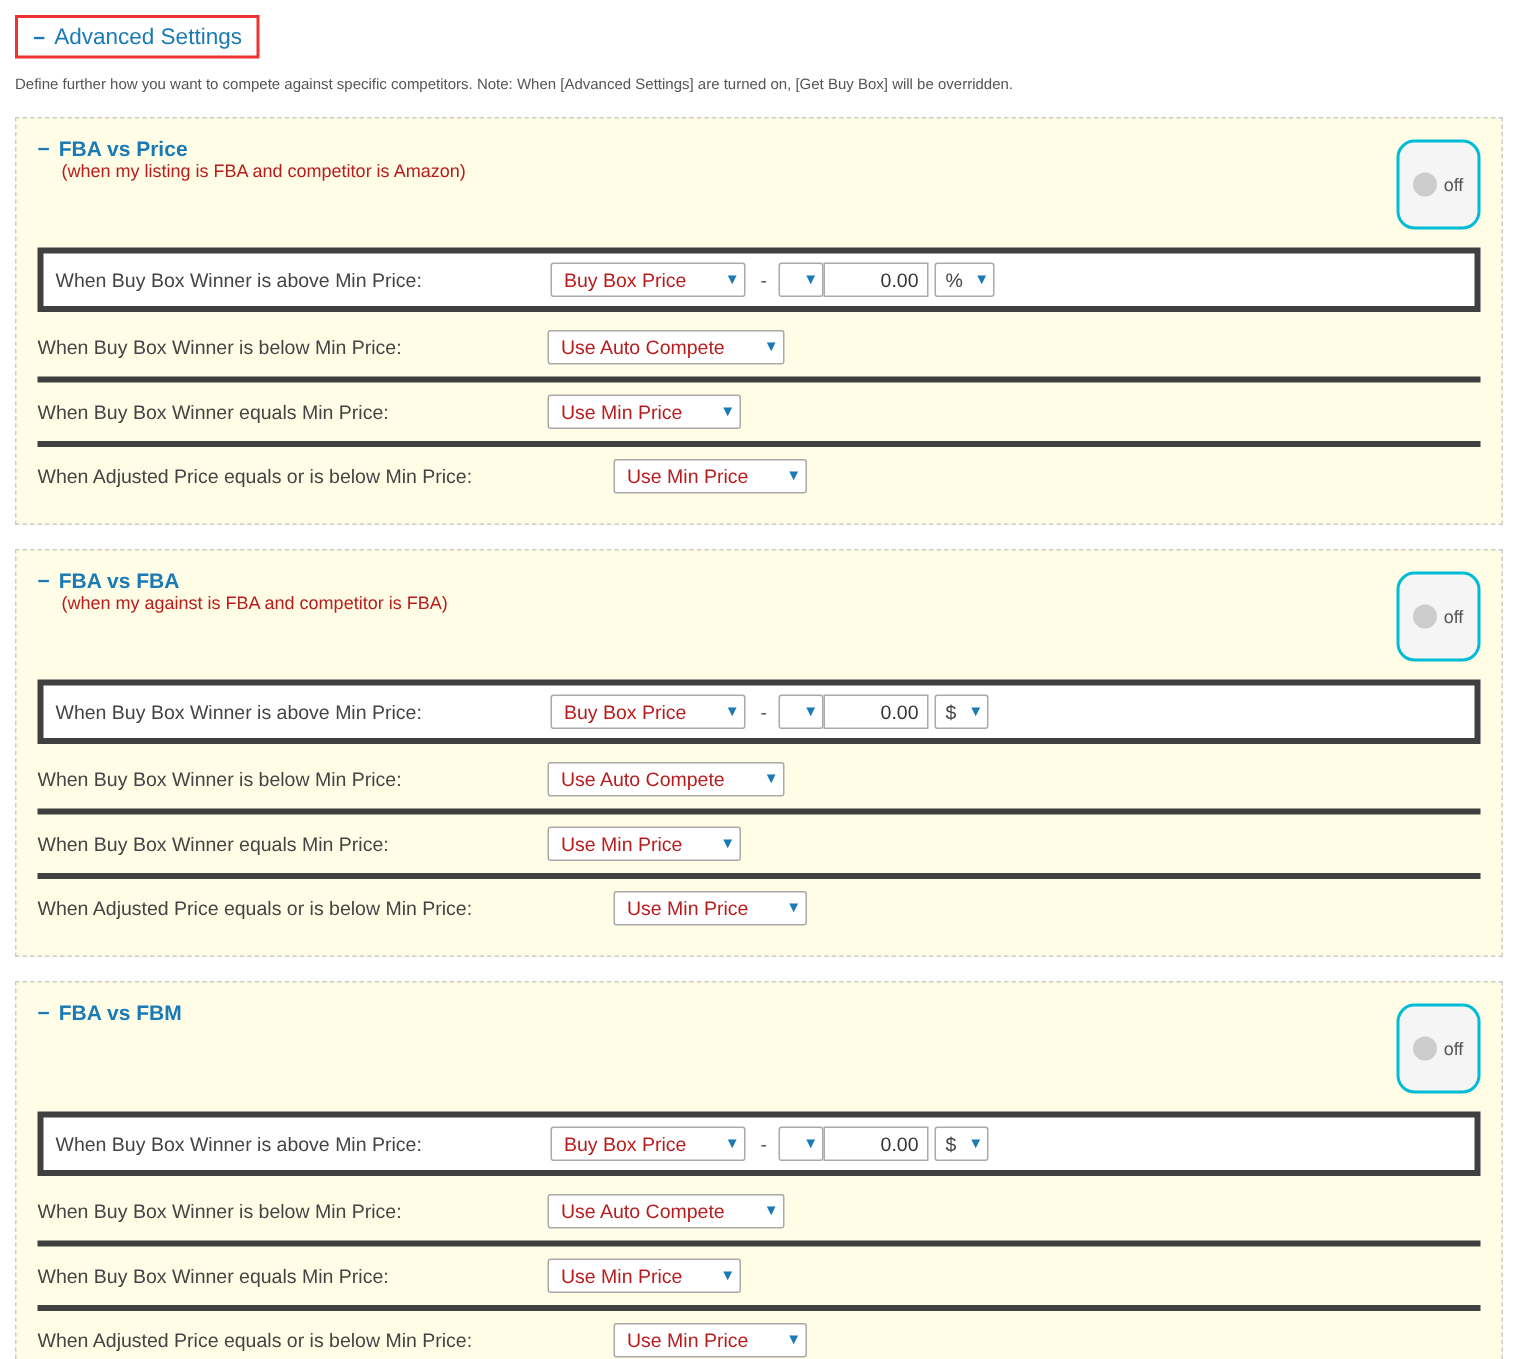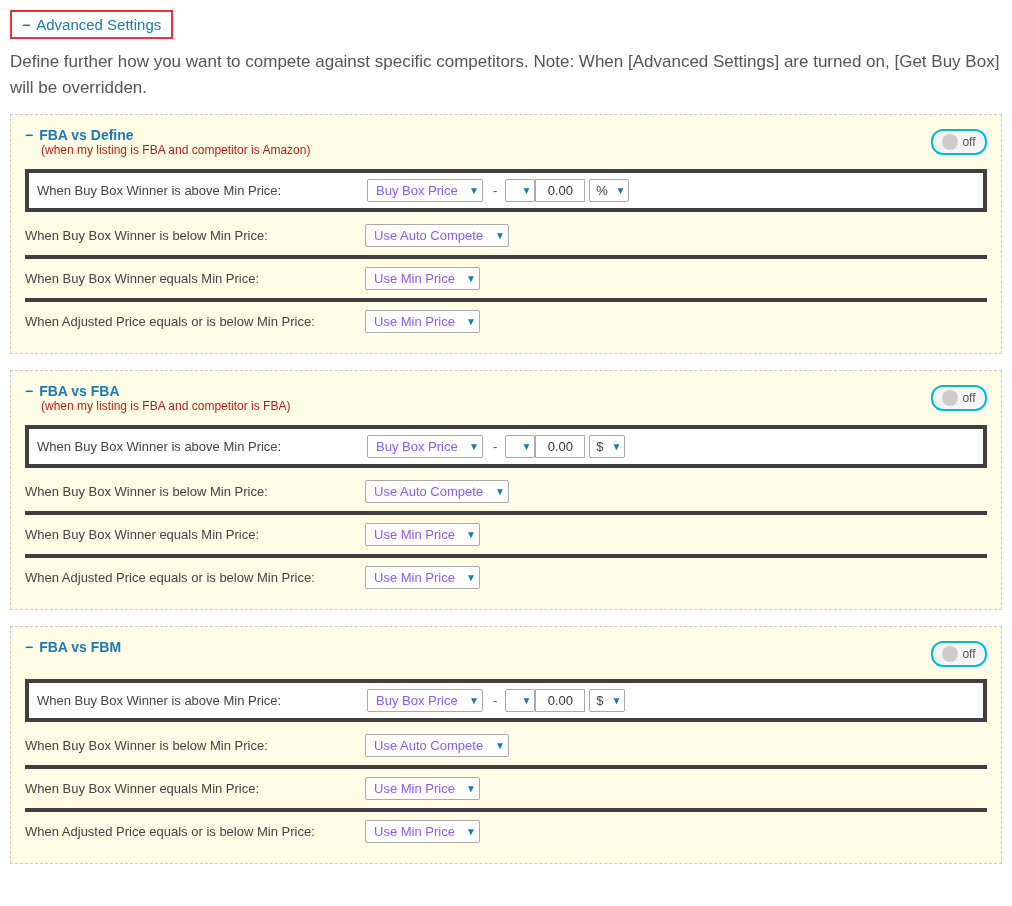--- a/index.html
+++ b/index.html
@@ -26,21 +26,21 @@
       font-size: 14px;
     }
     .advanced-settings-header .title {
       color: #1a7ab5;
       font-size: 15px;
       font-weight: normal;
     }
 
     .description {
       color: #555;
-      font-size: 17px;
+      font-size: 10px;
       margin-bottom: 14px;
       line-height: 1.5;
     }
 
     .section {
       background: #fffde6;
       border: 1px dashed #ccc;
       padding: 12px 14px;
       margin-bottom: 16px;
     }
@@ -67,21 +67,21 @@
     }
     .section-subtitle {
       color: #b91c1c;
       font-size: 12px;
       margin-top: 0;
       margin-left: 16px;
     }
     .toggle-off {
       border: 2px solid #00bcd4;
       border-radius: 12px;
-      padding: 3px 8px;
+      padding: 20px 8px;
       display: flex;
       align-items: center;
       background: #f5f5f5;
       min-width: 56px;
       justify-content: center;
       margin-top: 2px;
     }
     .toggle-knob {
       width: 16px;
       height: 16px;
@@ -95,20 +95,21 @@
     }
 
     .row {
       display: flex;
       align-items: center;
       padding: 8px 0;
       border-bottom: 4px solid #404040;
     }
     .row:last-child {
       border-bottom: none;
+      gap: 44px;
     }
     .row-highlighted {
       border: 4px solid #404040;
       padding: 6px 8px;
       margin-bottom: 4px;
       background: #fff;
     }
     .row-label {
       flex: 0 0 340px;
       color: #444;
@@ -121,23 +122,23 @@
     .select-wrapper {
       position: relative;
       display: inline-flex;
       align-items: center;
     }
     select {
       appearance: none;
       -webkit-appearance: none;
       border: 1px solid #aaa;
       background: #fff;
-      padding: 3px 24px 3px 8px;
-      font-size: 13px;
-      color: #8b5cf6;
+      padding: 3px 38px 3px 8px;
+      font-size: 13px;
+      color: #b91c1c;
       cursor: pointer;
       border-radius: 2px;
     }
     .select-arrow {
       position: absolute;
       right: 4px;
       pointer-events: none;
       color: #1a7ab5;
       font-size: 10px;
     }
@@ -147,22 +148,22 @@
       align-items: center;
       margin-left: 6px;
     }
     .dash {
       padding: 0 4px;
       color: #555;
     }
     .price-input {
       border: 1px solid #aaa;
       padding: 3px 6px;
-      width: 50px;
-      text-align: center;
+      width: 70px;
+      text-align: right;
       font-size: 13px;
       color: #333;
     }
     .unit-dropdown {
       display: inline-flex;
       align-items: center;
       position: relative;
       margin-left: 4px;
     }
     .unit-select {
@@ -200,21 +201,21 @@
 </div>
 
 <p class="description">Define further how you want to compete against specific competitors. Note: When [Advanced Settings] are turned on, [Get Buy Box] will be overridden.</p>
 
 <div id="sections-container">
     <div class="section">
       <div class="section-header">
         <div class="section-title-block">
           <div class="section-title">
             <span class="minus-icon">−</span>
-            <span>FBA vs Define</span>
+            <span>FBA vs Price</span>
           </div>
           <div class="section-subtitle">(when my listing is FBA and competitor is Amazon)</div>
         </div>
         <div class="toggle-off">
           <div class="toggle-knob"></div>
           <span class="toggle-label">off</span>
         </div>
       </div>
       <div class="row row-highlighted">
         <span class="row-label">When Buy Box Winner is above Min Price:</span>
@@ -257,21 +258,21 @@
         </div>
       </div>
     </div>
     <div class="section">
       <div class="section-header">
         <div class="section-title-block">
           <div class="section-title">
             <span class="minus-icon">−</span>
             <span>FBA vs FBA</span>
           </div>
-          <div class="section-subtitle">(when my listing is FBA and competitor is FBA)</div>
+          <div class="section-subtitle">(when my against is FBA and competitor is FBA)</div>
         </div>
         <div class="toggle-off">
           <div class="toggle-knob"></div>
           <span class="toggle-label">off</span>
         </div>
       </div>
       <div class="row row-highlighted">
         <span class="row-label">When Buy Box Winner is above Min Price:</span>
         <div class="select-wrapper">
           <select><option>Buy Box Price</option></select>

